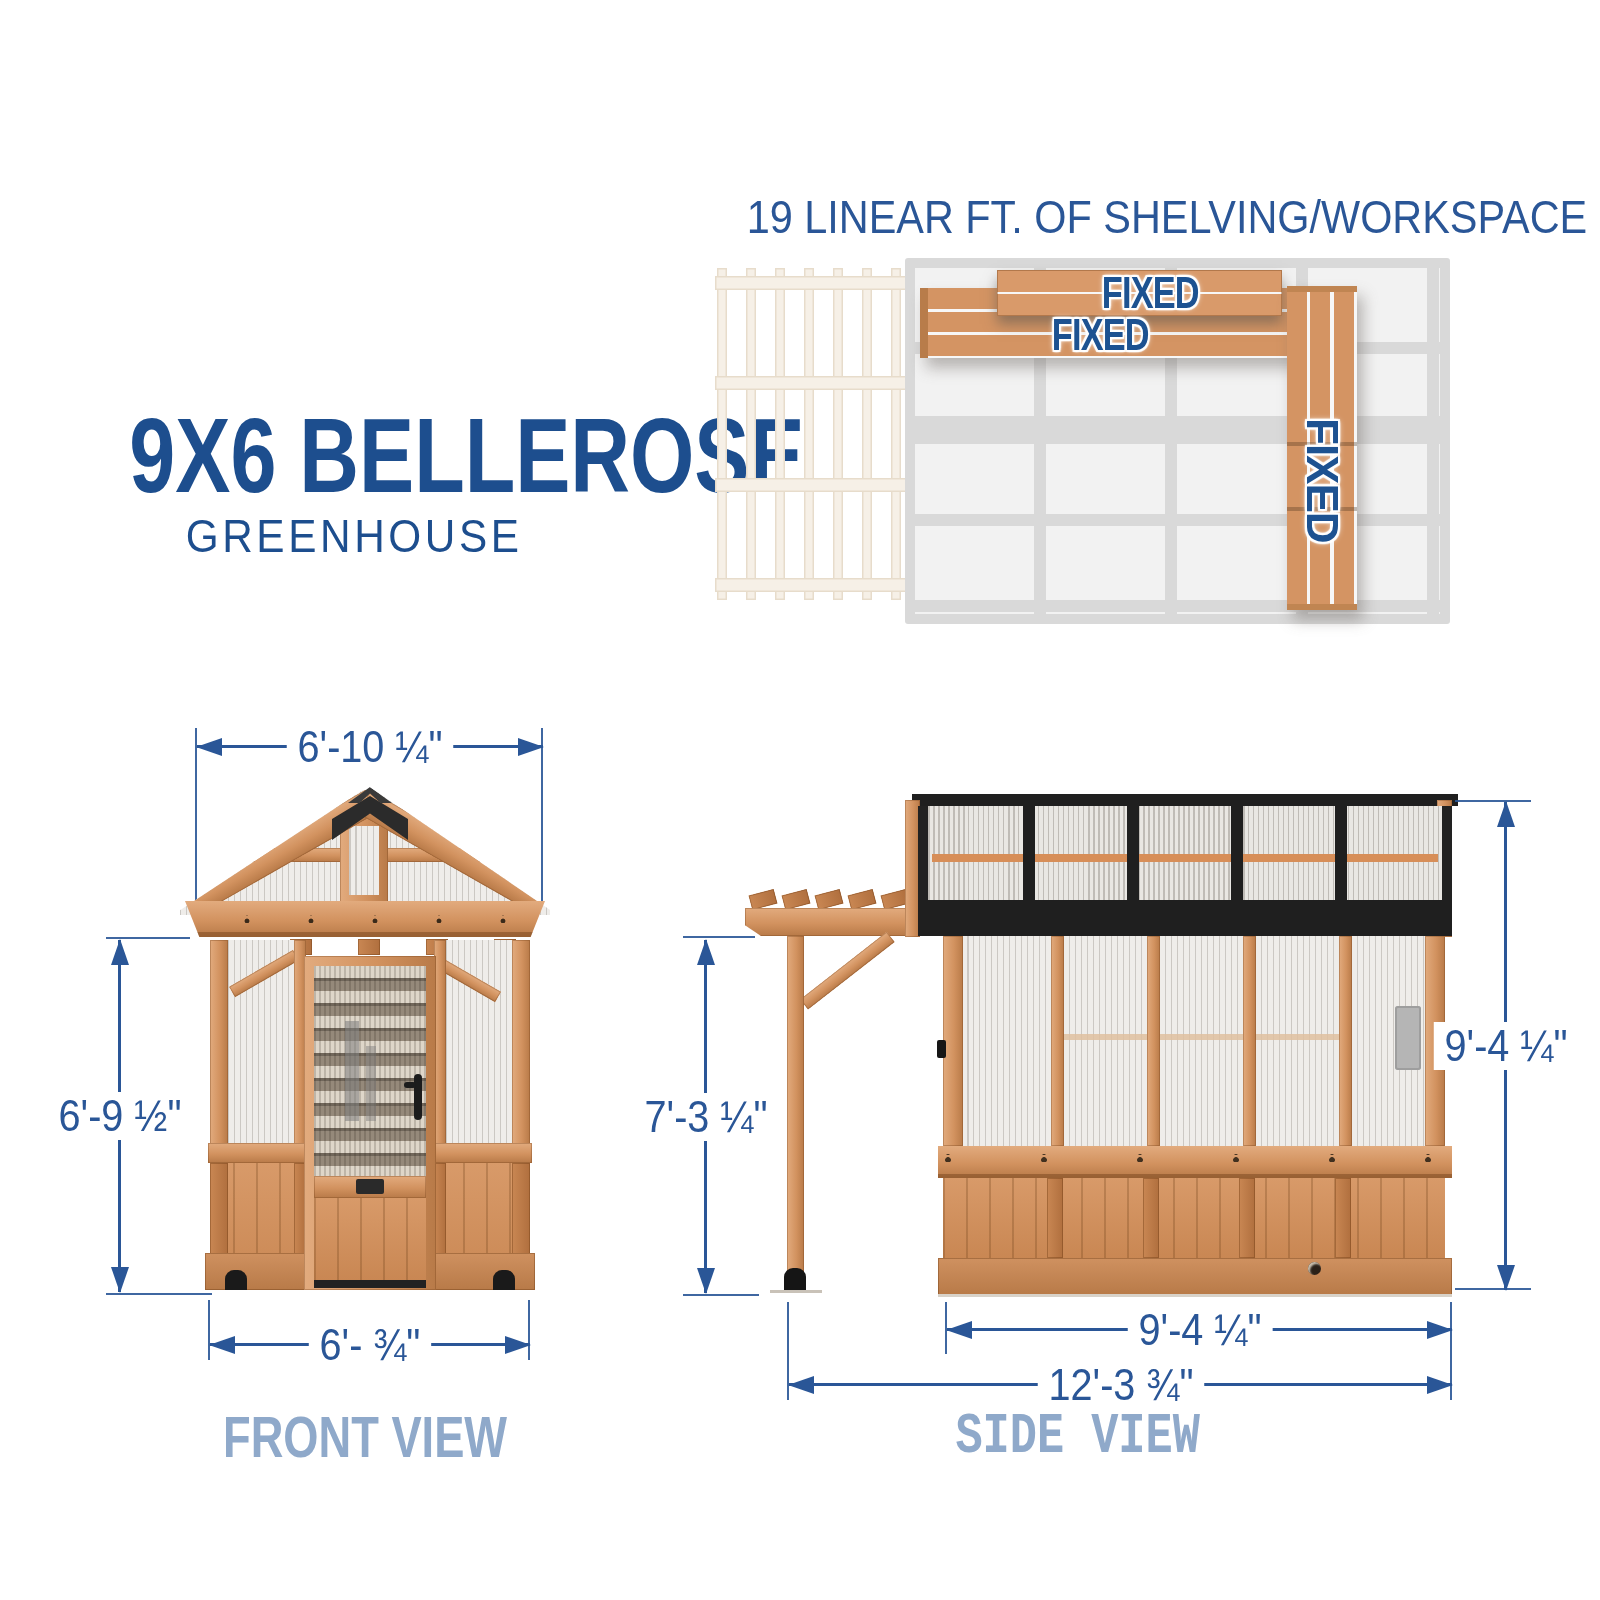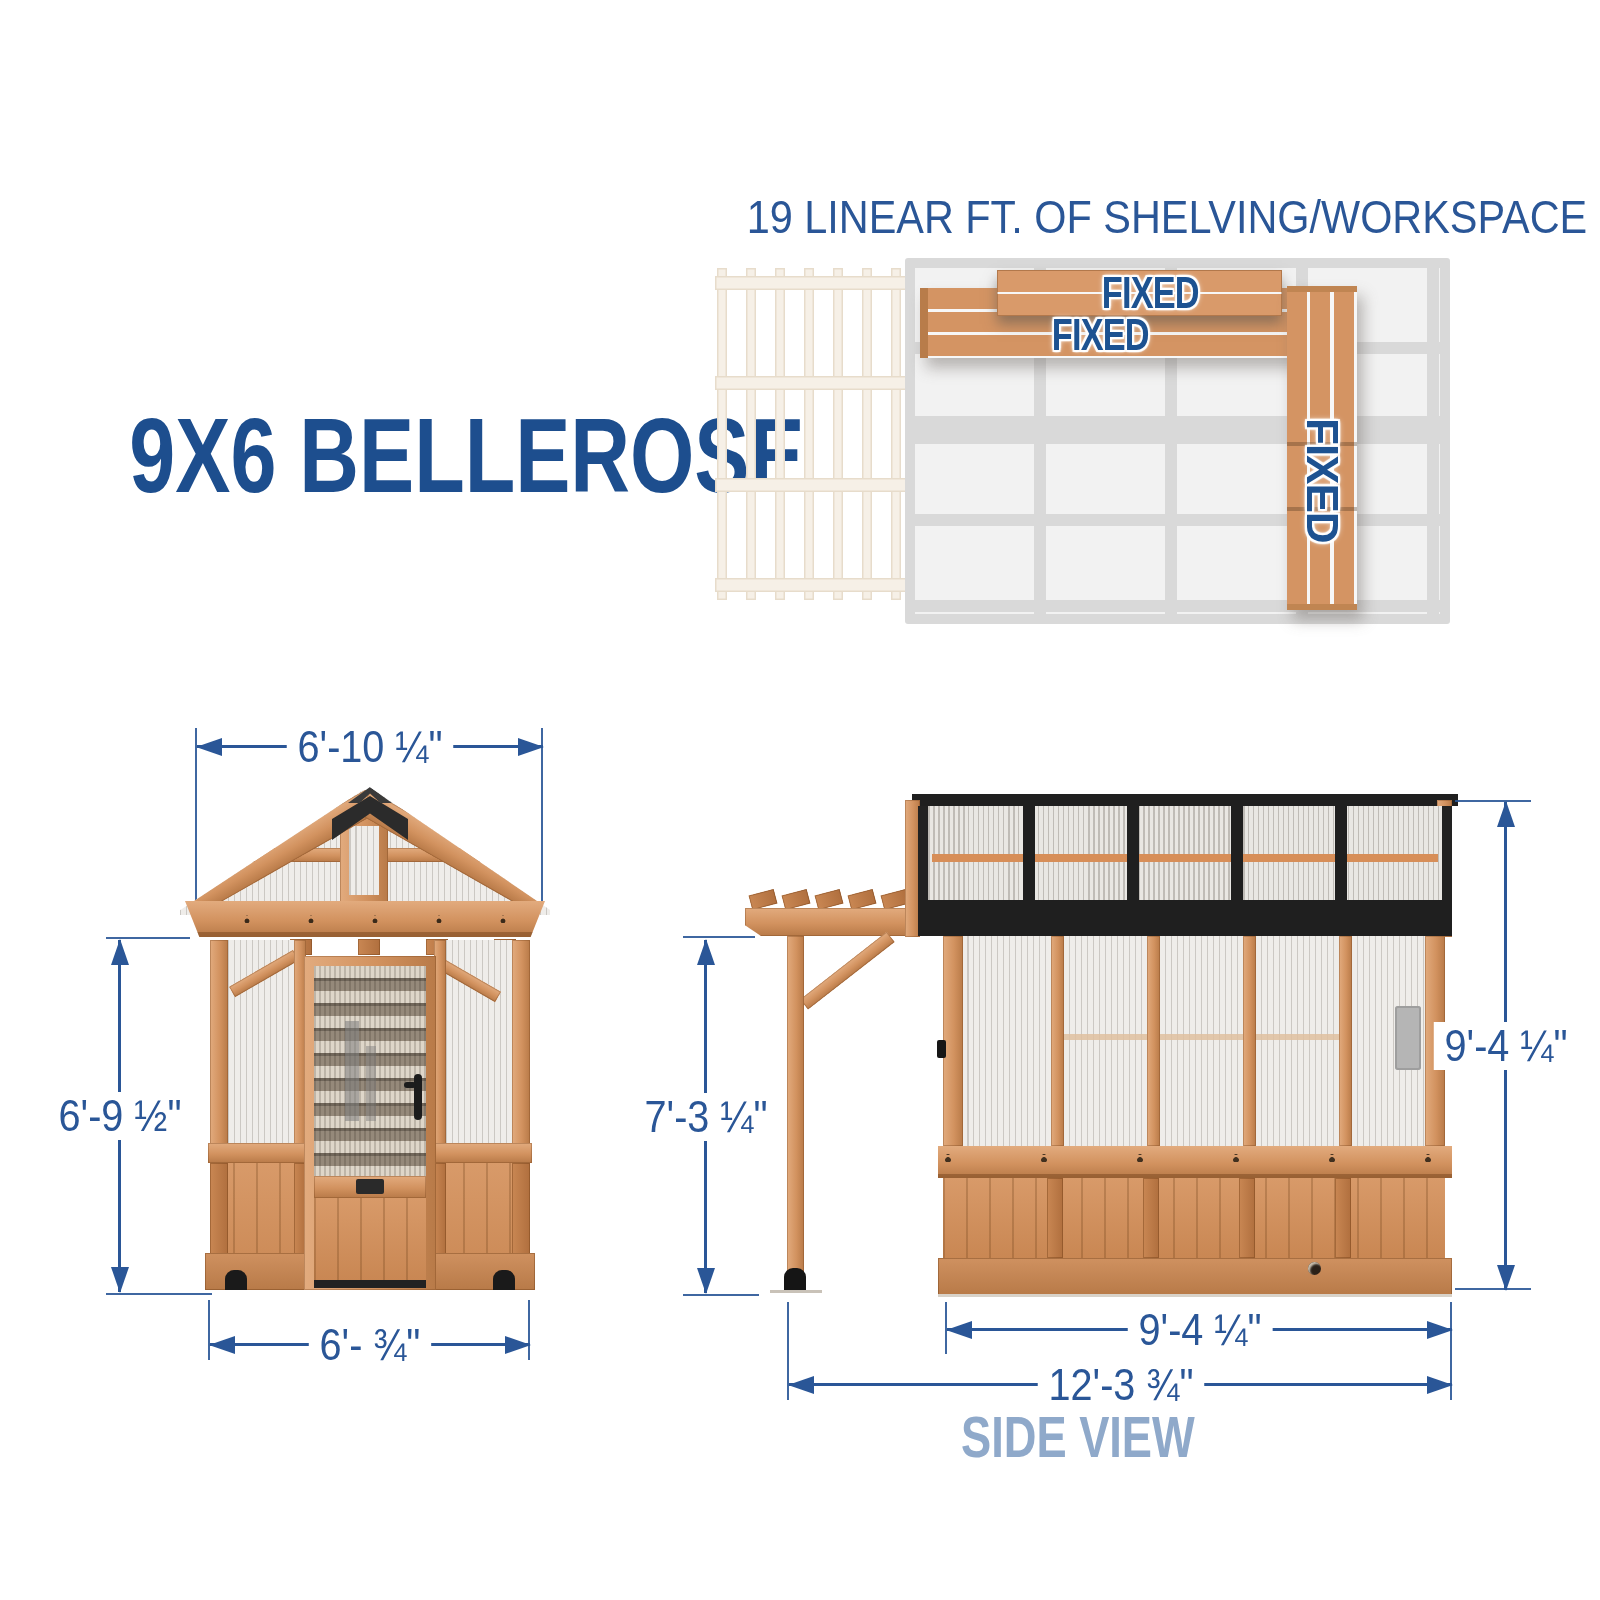--- a/index.html
+++ b/index.html
@@ -68,20 +68,23 @@
   .shelf{box-shadow:6px 10px 14px rgba(110,105,100,.45);}
 </style>
 </head>
 <body>
 
 <div id="canvas">
 
   <div class="abs title1" style="left:34px;top:402px;width:640px;">
     <span class="cond">9X6 BELLEROSE</span>
   </div>
+  <div class="abs title2" style="left:34px;top:512px;width:640px;">
+    <span class="cond9">GREENHOUSE</span>
+  </div>
 
   <div class="abs heading" style="left:700px;top:192px;width:780px;text-align:right;">
     <span class="cond9">19 LINEAR FT. OF SHELVING/WORKSPACE</span>
   </div>
 
   <div class="abs" style="left:715px;top:250px;width:740px;height:378px;">
 
     <div class="abs" style="left:0;top:18px;width:192px;height:332px;">
       <div class="abs faint" style="left:2px;top:0;width:10px;height:332px;"></div>
       <div class="abs faint" style="left:31px;top:0;width:10px;height:332px;"></div>
@@ -199,20 +202,23 @@
       <span class="dlabel"><span>6'-9 ½"</span></span>
     </div>
 
     <div class="tick" style="left:108px;top:582px;width:2px;height:60px;"></div>
     <div class="tick" style="left:428px;top:582px;width:2px;height:60px;"></div>
     <div class="hdim" style="left:110px;top:625px;width:320px;">
       <span class="dlabel"><span>6'- ¾"</span></span>
     </div>
   </div>
 
+  <div class="abs caption" style="left:105px;top:1408px;width:520px;">
+    <span class="cond">FRONT VIEW</span>
+  </div>
 
   <div class="abs" style="left:650px;top:780px;width:920px;height:660px;">
 
     <div class="abs woodDark" style="left:100px;top:112px;width:26px;height:15px;transform:rotate(-15deg);"></div>
     <div class="abs woodDark" style="left:133px;top:112px;width:26px;height:15px;transform:rotate(-15deg);"></div>
     <div class="abs woodDark" style="left:166px;top:112px;width:26px;height:15px;transform:rotate(-15deg);"></div>
     <div class="abs woodDark" style="left:199px;top:112px;width:26px;height:15px;transform:rotate(-15deg);"></div>
     <div class="abs woodDark" style="left:232px;top:112px;width:26px;height:15px;transform:rotate(-15deg);"></div>
     <div class="abs woodDark" style="left:265px;top:112px;width:26px;height:15px;transform:rotate(-15deg);"></div>
     <div class="abs woodH" style="left:95px;top:128px;width:200px;height:28px;clip-path:polygon(0 0,100% 0,100% 100%,16px 100%,0 62%);"></div>
@@ -275,17 +281,17 @@
     <div class="tick" style="left:800px;top:522px;width:2px;height:98px;"></div>
     <div class="tick" style="left:137px;top:522px;width:2px;height:98px;"></div>
     <div class="hdim" style="left:297px;top:548px;width:505px;">
       <span class="dlabel"><span>9'-4 ¼"</span></span>
     </div>
     <div class="hdim" style="left:139px;top:603px;width:663px;">
       <span class="dlabel"><span>12'-3 ¾"</span></span>
     </div>
   </div>
 
-  <div class="abs caption" style="left:818px;top:1408px;width:520px;">
+  <div class="abs caption" style="left:818px;top:1408px;width:520px;font-family:Liberation Mono, monospace;">
     <span class="cond">SIDE VIEW</span>
   </div>
 
 </div>
 
 </body></html>

